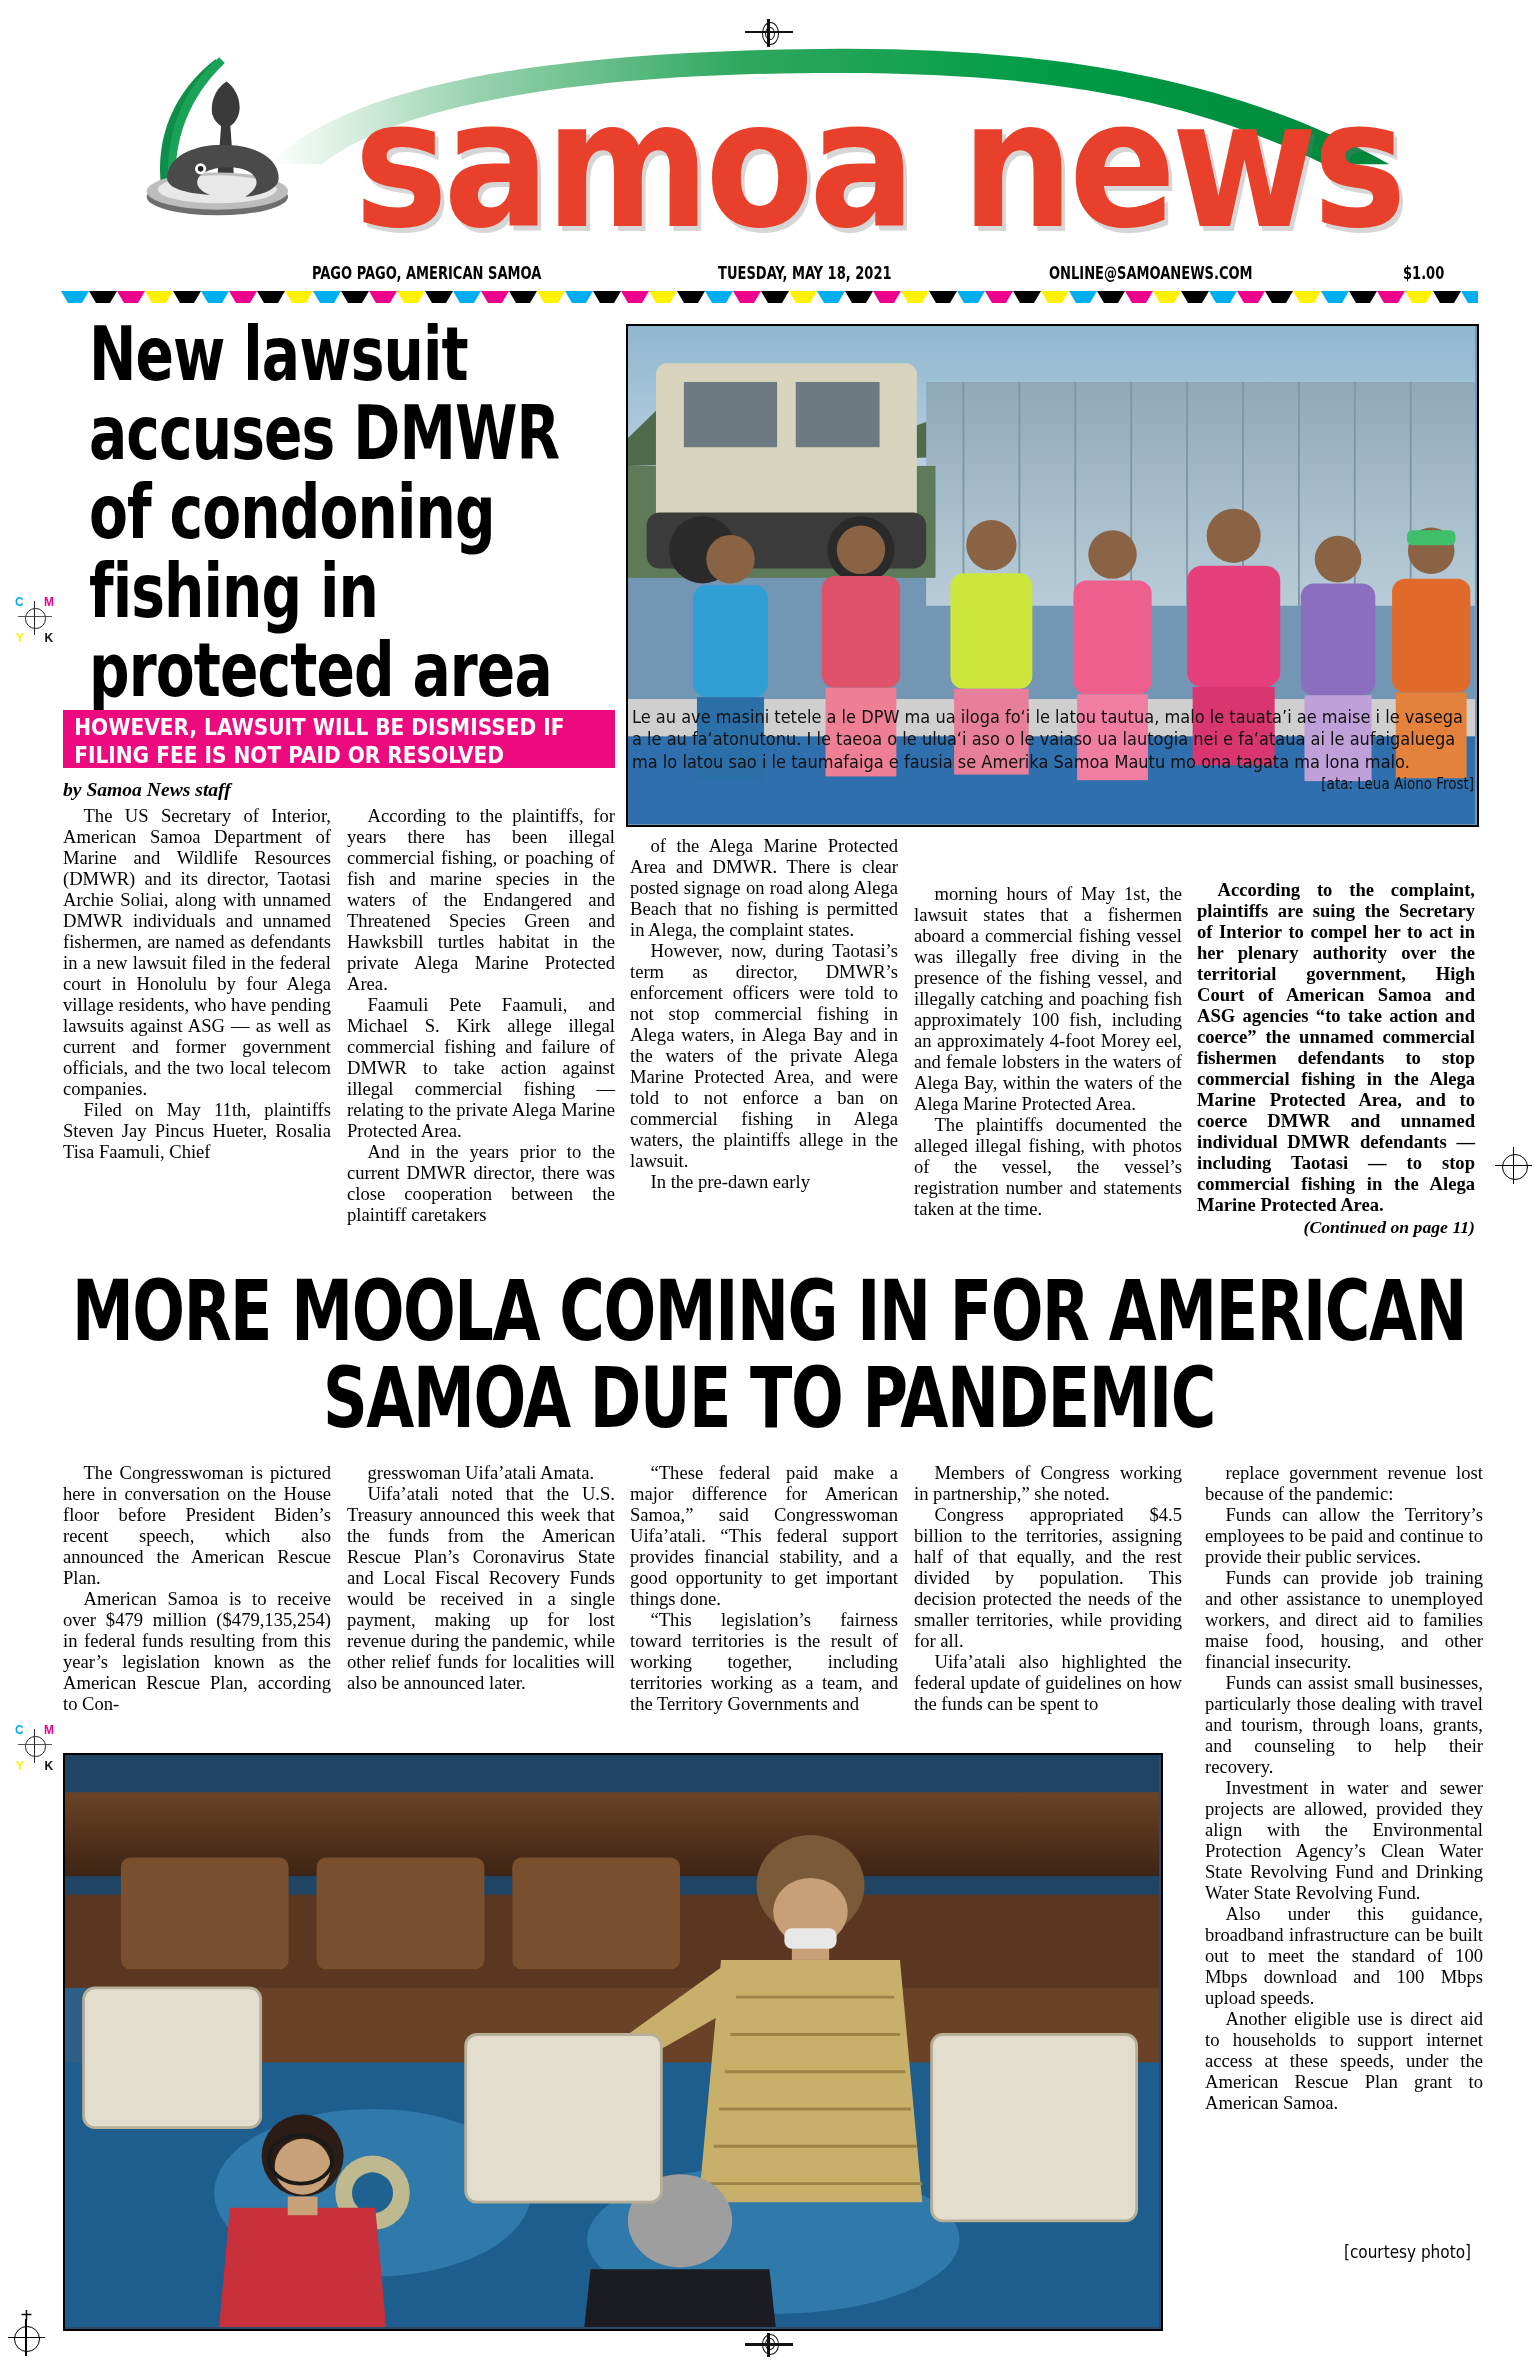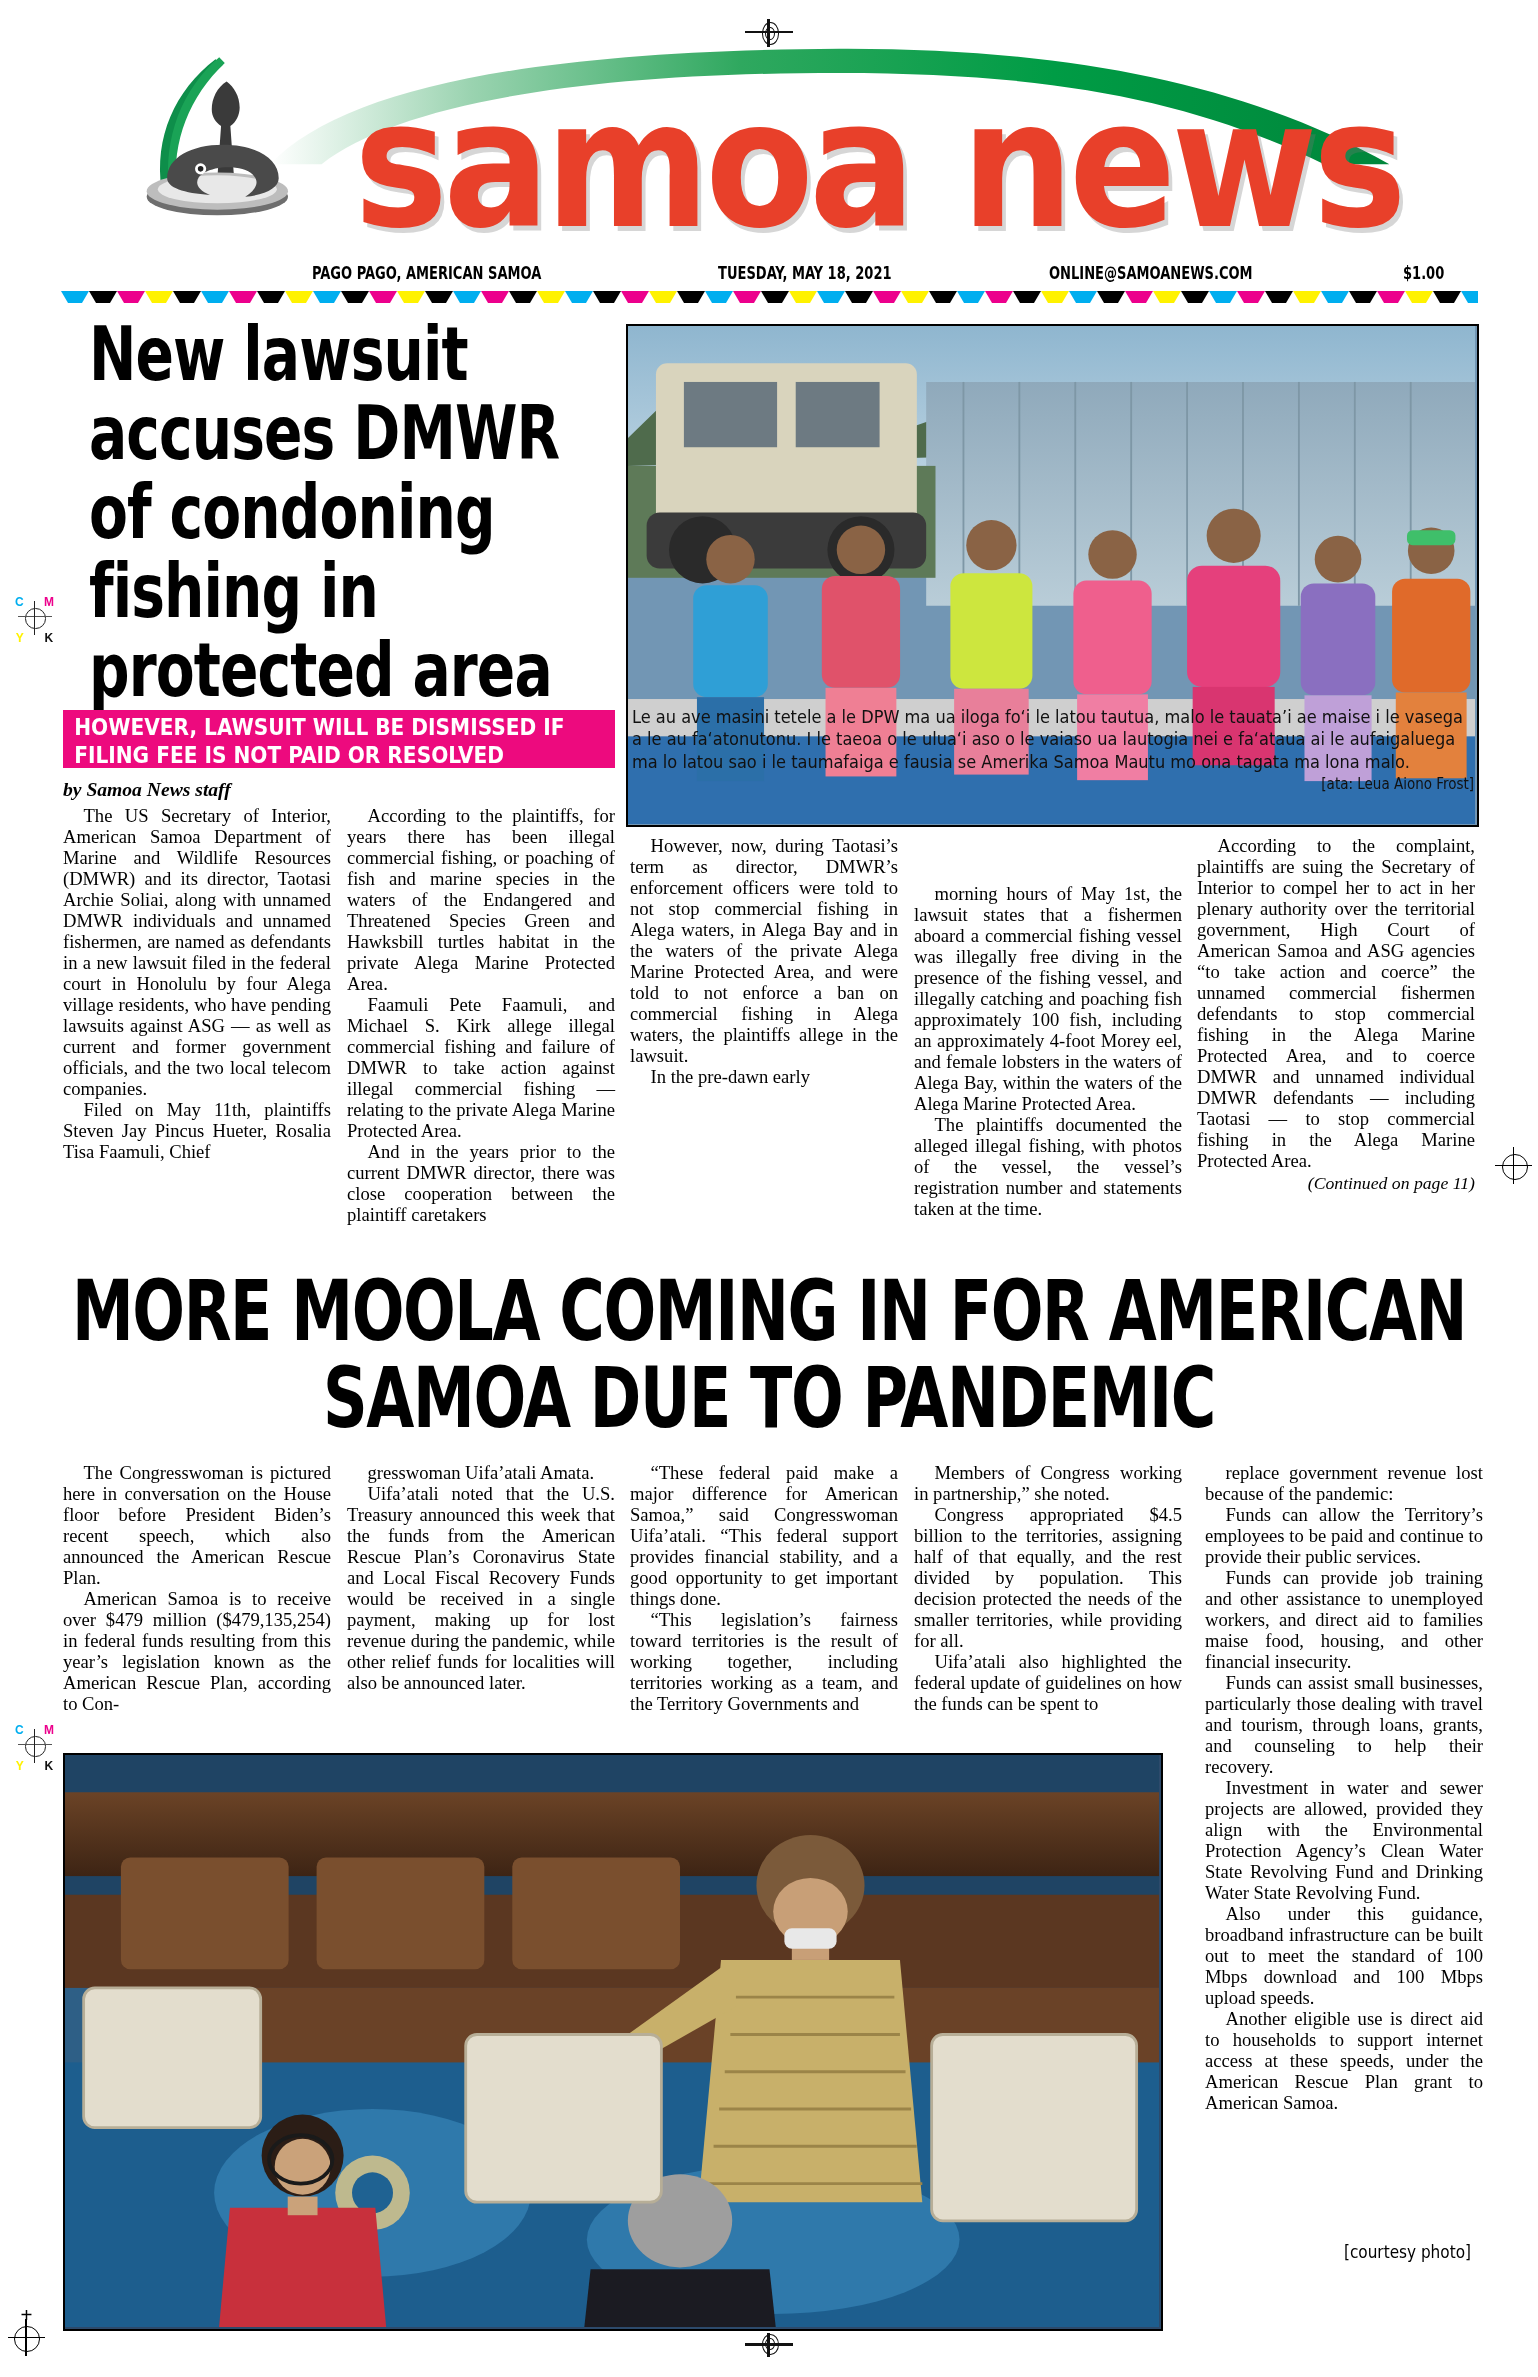--- a/index.html
+++ b/index.html
@@ -333,28 +333,29 @@
   <div class="col" id="a1c0" style="left:63px;top:805px;width:268px;">
       <p>The US Secretary of Interior, American Samoa Department of Marine and Wildlife Resources (DMWR) and its director, Taotasi Archie Soliai, along with unnamed DMWR individuals and unnamed fishermen, are named as defendants in a new lawsuit filed in the federal court in Honolulu by four Alega village residents, who have pending lawsuits against ASG — as well as current and former government officials, and the two local telecom companies.</p>
       <p>Filed on May 11th, plaintiffs Steven Jay Pincus Hueter, Rosalia Tisa Faamuli, Chief</p>
     </div>
   <div class="col" id="a1c1" style="left:347px;top:805px;width:268px;">
       <p>According to the plaintiffs, for years there has been illegal commercial fishing, or poaching of fish and marine species in the waters of the Endangered and Threatened Species Green and Hawksbill turtles habitat in the private Alega Marine Protected Area.</p>
       <p>Faamuli Pete Faamuli, and Michael S. Kirk allege illegal commercial fishing and failure of DMWR to take action against illegal commercial fishing — relating to the private Alega Marine Protected Area.</p>
       <p>And in the years prior to the current DMWR director, there was close cooperation between the plaintiff caretakers</p>
     </div>
   <div class="col" id="a1c2" style="left:630px;top:835px;width:268px;">
+      <p>of the Alega Marine Protected Area and DMWR. There is clear posted signage on road along Alega Beach that no fishing is permitted in Alega, the complaint states.</p>
       <p>However, now, during Taotasi’s term as director, DMWR’s enforcement officers were told to not stop commercial fishing in Alega waters, in Alega Bay and in the waters of the private Alega Marine Protected Area, and were told to not enforce a ban on commercial fishing in Alega waters, the plaintiffs allege in the lawsuit.</p>
       <p>In the pre-dawn early</p>
     </div>
   <div class="col" id="a1c3" style="left:914px;top:883px;width:268px;">
       <p>morning hours of May 1st, the lawsuit states that a fishermen aboard a commercial fishing vessel was illegally free diving in the presence of the fishing vessel, and illegally catching and poaching fish approximately 100 fish, including an approximately 4-foot Morey eel, and female lobsters in the waters of Alega Bay, within the waters of the Alega Marine Protected Area.</p>
       <p>The plaintiffs documented the alleged illegal fishing, with photos of the vessel, the vessel’s registration number and statements taken at the time.</p>
     </div>
-  <div class="col" id="a1c4" style="left:1197px;top:835px;width:278px;">
+  <div class="col" id="a1c4" style="left:1197px;top:879px;width:278px;font-weight:bold;">
     <p>According to the complaint, plaintiffs are suing the Secretary of Interior to compel her to act in her plenary authority over the territorial government, High Court of American Samoa and ASG agencies “to take action and coerce” the unnamed commercial fishermen defendants to stop commercial fishing in the Alega Marine Protected Area, and to coerce DMWR and unnamed individual DMWR defendants — including Taotasi — to stop commercial fishing in the Alega Marine Protected Area.</p>
       <div class="contd" id="a1-contd">(Continued on page 11)</div>
   </div>
 
   <div class="a2-head">MORE MOOLA COMING IN FOR AMERICAN SAMOA DUE TO PANDEMIC</div>
 
   <div class="col" id="a2c0" style="left:63px;top:1462px;width:268px;">
       <p>The Congresswoman is pictured here in conversation on the House floor before President Biden’s recent speech, which also announced the American Rescue Plan.</p>
       <p>American Samoa is to receive over $479 million ($479,135,254) in federal funds resulting from this year’s legislation known as the American Rescue Plan, according to Con-</p>
     </div>

